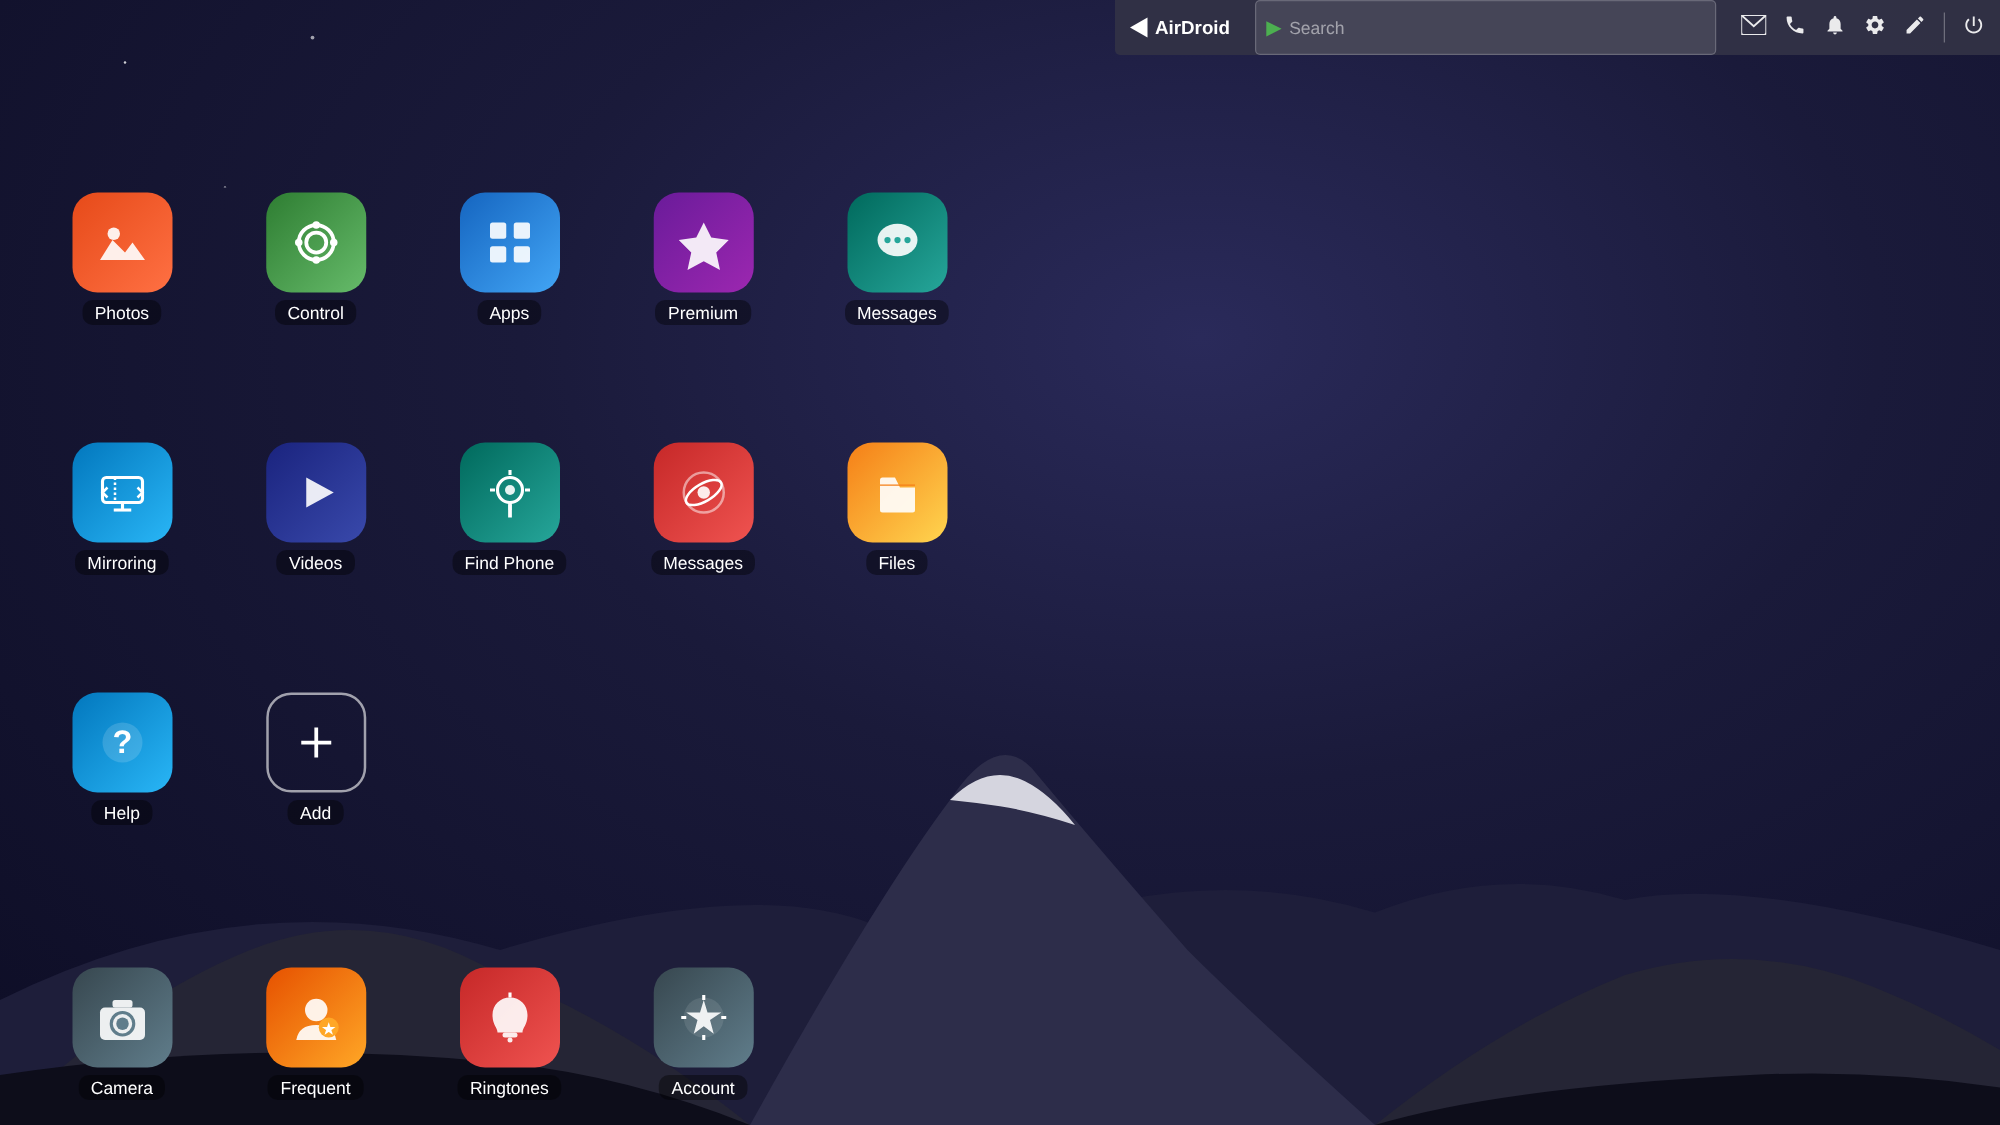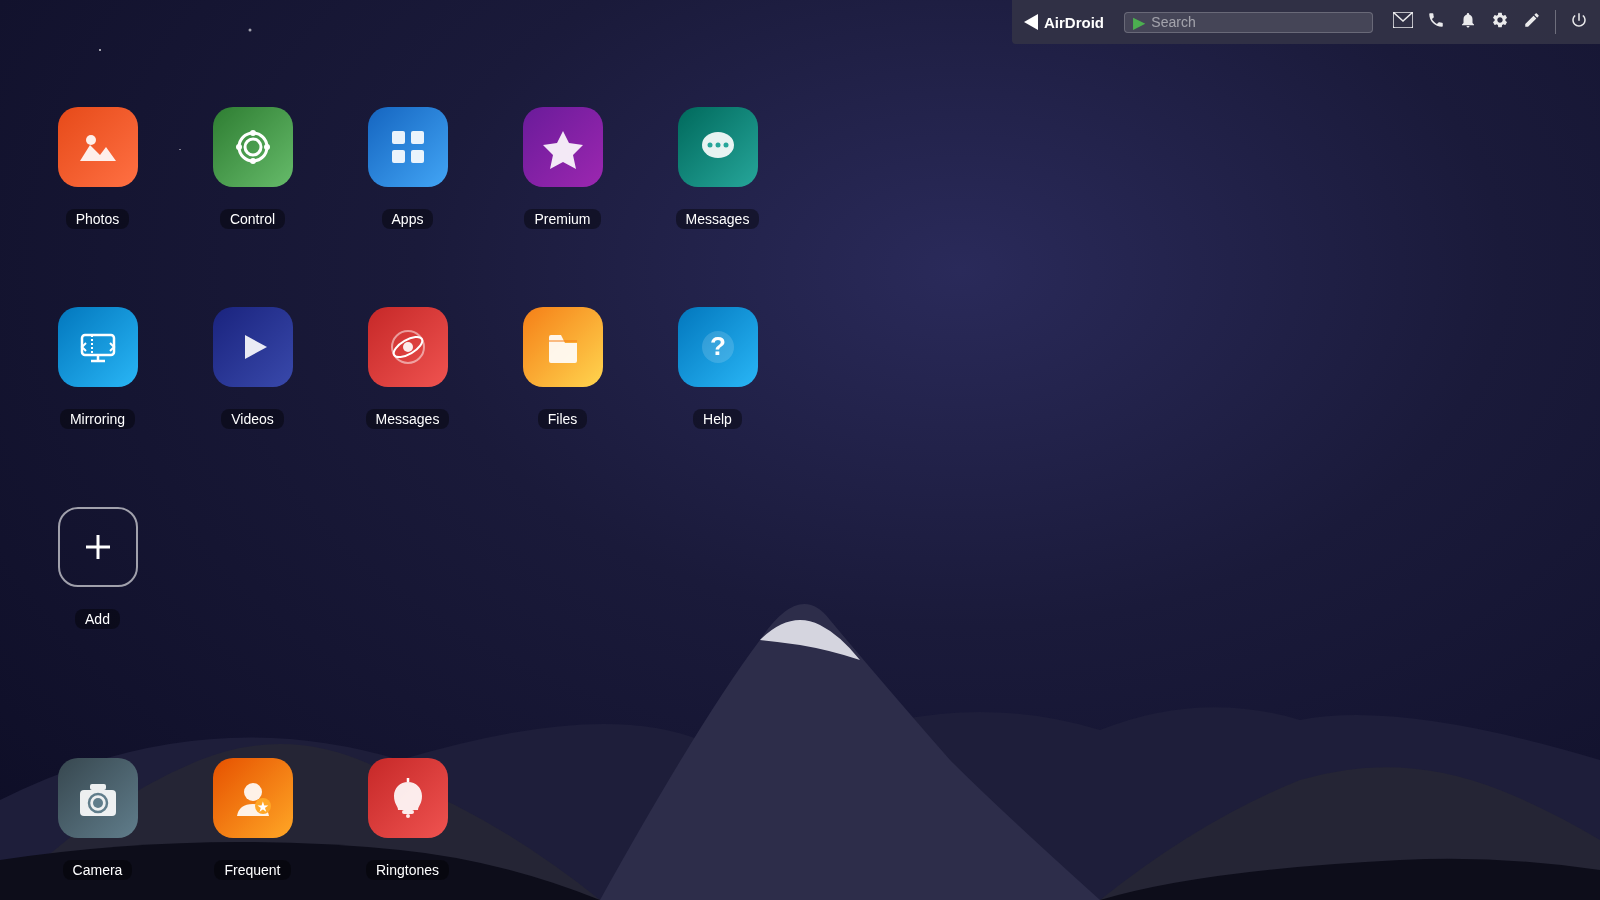--- a/index.html
+++ b/index.html
@@ -38,24 +38,23 @@
       height: 380px;
       z-index: 2;
     }
 
     
     .topbar {
       position: absolute;
       top: 0;
       right: 0;
       height: 44px;
-      width: 588px;
+      width: 708px;
       background: rgba(50, 50, 70, 0.95);
       display: flex;
-      align-items: center;
       z-index: 100;
       border-bottom-left-radius: 4px;
     }
 
     .topbar-logo {
       display: flex;
       align-items: center;
       padding: 0 12px;
       color: white;
       font-size: 15px;
@@ -130,24 +129,24 @@
       display: grid;
       grid-template-columns: repeat(5, 155px);
       grid-template-rows: repeat(3, 200px);
       gap: 0;
     }
 
     .app-item {
       display: flex;
       flex-direction: column;
       align-items: center;
-      justify-content: center;
+      justify-content: flex-end;
       padding-top: 15px;
       cursor: pointer;
-      gap: 22px;
+      gap: 6px;
     }
 
     .app-icon {
       width: 80px;
       height: 80px;
       border-radius: 20px;
       display: flex;
       align-items: center;
       justify-content: center;
       font-size: 36px;
@@ -403,20 +402,34 @@
 
   <div class="app-item">
     <div class="app-icon icon-videos">
       <svg width="44" height="44" viewBox="0 0 44 44" fill="none">
         <polygon points="14,10 14,34 36,22" fill="white" opacity="0.9"></polygon>
       </svg>
     </div>
     <span class="app-label">Videos</span>
   </div>
 
+  <div class="app-item">
+    <div class="app-icon icon-findphone">
+      <svg width="44" height="44" viewBox="0 0 44 44" fill="none">
+        <circle cx="22" cy="20" r="10" stroke="white" stroke-width="2.5" fill="none"></circle>
+        <circle cx="22" cy="20" r="4" fill="white" opacity="0.9"></circle>
+        <line x1="22" y1="8" x2="22" y2="4" stroke="white" stroke-width="2.5"></line>
+        <line x1="22" y1="36" x2="22" y2="32" stroke="white" stroke-width="2.5"></line>
+        <line x1="10" y1="20" x2="6" y2="20" stroke="white" stroke-width="2.5"></line>
+        <line x1="38" y1="20" x2="34" y2="20" stroke="white" stroke-width="2.5"></line>
+        <line x1="22" y1="30" x2="22" y2="42" stroke="white" stroke-width="3"></line>
+      </svg>
+    </div>
+    <span class="app-label">Find Phone</span>
+  </div>
 
   <div class="app-item">
     <div class="app-icon icon-discovery">
       <svg width="44" height="44" viewBox="0 0 44 44" fill="none">
         <circle cx="22" cy="22" r="16" stroke="white" stroke-width="2" fill="none" opacity="0.5"></circle>
         <ellipse cx="22" cy="22" rx="16" ry="7" stroke="white" stroke-width="2" fill="none" transform="rotate(-30 22 22)"></ellipse>
         <circle cx="22" cy="22" r="5" fill="white" opacity="0.9"></circle>
       </svg>
     </div>
     <span class="app-label">Messages</span>
@@ -487,14 +500,28 @@
       <svg width="44" height="44" viewBox="0 0 44 44" fill="none">
         <path d="M22 6 C14 6 8 12 8 20 C8 28 12 30 12 34 L32 34 C32 30 36 28 36 20 C36 12 30 6 22 6 Z" fill="white" opacity="0.9"></path>
         <rect x="16" y="34" width="12" height="4" rx="2" fill="white" opacity="0.9"></rect>
         <circle cx="22" cy="40" r="2" fill="white" opacity="0.9"></circle>
         <line x1="22" y1="2" x2="22" y2="6" stroke="white" stroke-width="2.5"></line>
       </svg>
     </div>
     <span class="app-label">Ringtones</span>
   </div>
 
+  <div class="app-item">
+    <div class="app-icon icon-account">
+      <svg width="44" height="44" viewBox="0 0 44 44" fill="none">
+        <circle cx="22" cy="22" r="16" fill="white" opacity="0.1"></circle>
+        <path d="M22 8 L25 18 L36 18 L27 24 L30 35 L22 29 L14 35 L17 24 L8 18 L19 18 Z" fill="white" opacity="0.9"></path>
+
+        <path d="M22 4 L22 8" stroke="white" stroke-width="2.5"></path>
+        <path d="M22 36 L22 40" stroke="white" stroke-width="2.5"></path>
+        <path d="M4 22 L8 22" stroke="white" stroke-width="2.5"></path>
+        <path d="M36 22 L40 22" stroke="white" stroke-width="2.5"></path>
+      </svg>
+    </div>
+    <span class="app-label">Account</span>
+  </div>
 
 </div>
 
 </body></html>

